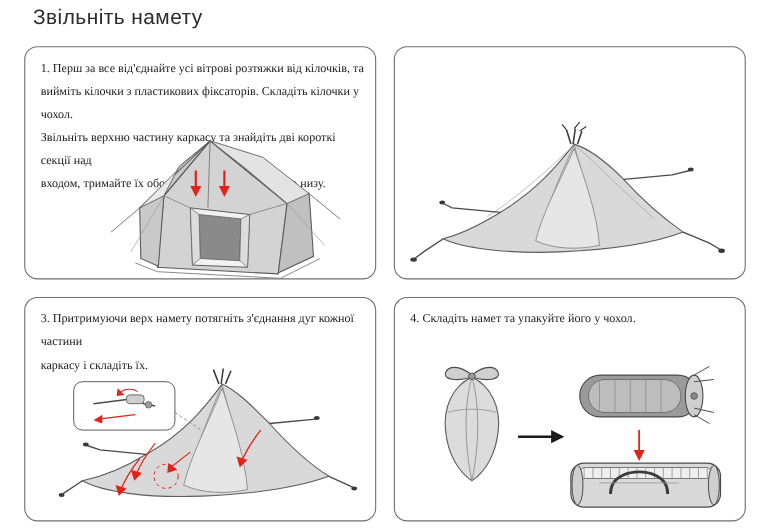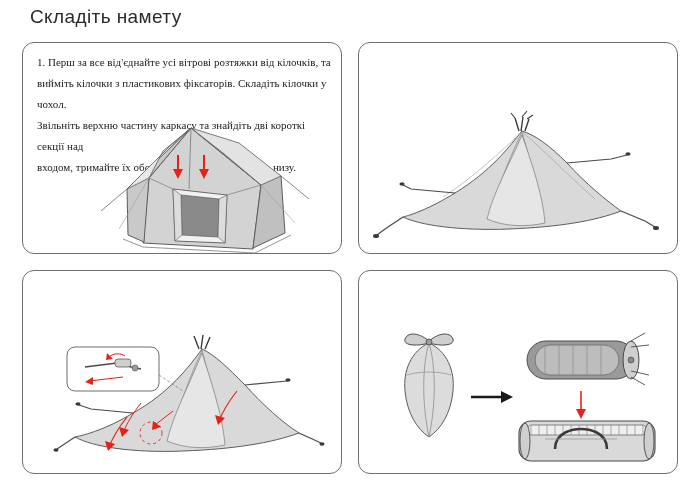--- a/index.html
+++ b/index.html
@@ -62,21 +62,21 @@
     top: 0;
     width: 100%;
     height: 100%;
     pointer-events: none;
   }
   svg { display: block; }
 </style>
 </head>
 <body>
 
-<div class="page-title">Складіть  намету</div>
+<div class="page-title">Звільніть  намету</div>
 
 <div class="grid">
 
   <div class="panel p1">
     <div class="panel-text">1. Перш за все від'єднайте усі вітрові розтяжки від  кілочків,  та
     вийміть кілочки з пластикових фіксаторів. Складіть кілочки у чохол.
     Звільніть верхню частину каркасу та знайдіть дві короткі секції над
     входом, тримайте їх обома руками натискаючи до низу.</div>
     <div class="art">
       <svg width="320" height="212" viewBox="0 0 320 212" xmlns="http://www.w3.org/2000/svg">
@@ -142,20 +142,22 @@
           <ellipse cx="17" cy="193" rx="3" ry="2" fill="#3a3a3a"></ellipse>
           <ellipse cx="297" cy="185" rx="3" ry="2" fill="#3a3a3a"></ellipse>
           <ellipse cx="43" cy="141" rx="2.6" ry="1.8" fill="#3a3a3a"></ellipse>
           <ellipse cx="269" cy="111" rx="2.6" ry="1.8" fill="#3a3a3a"></ellipse>
         </g>
       </svg>
     </div>
   </div>
 
   <div class="panel p3">
+    <div class="panel-text">3. Притримуючи верх намету потягніть з'єднання дуг кожної частини
+    каркасу і складіть їх.</div>
     <div class="art">
       <svg width="320" height="204" viewBox="0 0 320 204" xmlns="http://www.w3.org/2000/svg">
         <g>
 
           <path d="M178 78 L180 64 M182 78 L187 66 M176 78 L171 65" stroke="#3a3a3a" stroke-width="1.4" fill="none"></path>
 
           <path d="M179 78 C166 96 146 122 110 142 C84 158 62 164 52 166 C70 176 110 182 160 180
                    C212 178 248 172 276 162 C260 152 240 134 222 114 C204 96 192 84 179 78 Z" fill="#d9d9d9" stroke="#5c5c5c" stroke-width="1"></path>
           <path d="M179 79 C168 104 156 134 146 170" stroke="#8d8d8d" stroke-width="0.8" fill="none"></path>
           <path d="M179 79 C186 106 194 136 198 174" stroke="#8d8d8d" stroke-width="0.8" fill="none"></path>
@@ -190,20 +192,21 @@
           <path d="M84 82 L83 89 L90 88 Z" fill="#e2231a"></path>
           <path d="M100 106 L66 110" stroke="#e2231a" stroke-width="1.2" fill="none"></path>
           <path d="M70 106 L62 111 L70 114 Z" fill="#e2231a"></path>
           <path d="M136 104 L160 120" stroke="#7a7a7a" stroke-width="0.7" fill="none" stroke-dasharray="3 2"></path>
         </g>
       </svg>
     </div>
   </div>
 
   <div class="panel p4">
+    <div class="panel-text">4. Складіть намет та упакуйте його у чохол.</div>
     <div class="art">
       <svg width="320" height="204" viewBox="0 0 320 204" xmlns="http://www.w3.org/2000/svg">
         <g>
           <path d="M70 72 C52 80 44 100 46 120 C48 142 58 158 70 166 C82 158 92 142 94 120
                    C96 100 88 80 70 72 Z" fill="#dcdcdc" stroke="#5c5c5c" stroke-width="1"></path>
           <path d="M70 72 C64 92 62 128 70 166" stroke="#8d8d8d" stroke-width="0.8" fill="none"></path>
           <path d="M70 72 C76 92 78 128 70 166" stroke="#8d8d8d" stroke-width="0.8" fill="none"></path>
           <path d="M48 104 C60 100 80 100 92 104" stroke="#8d8d8d" stroke-width="0.7" fill="none"></path>
 
           <path d="M70 70 C58 60 48 62 46 68 C44 74 56 76 70 72" fill="#cfcfcf" stroke="#4a4a4a" stroke-width="1"></path>

